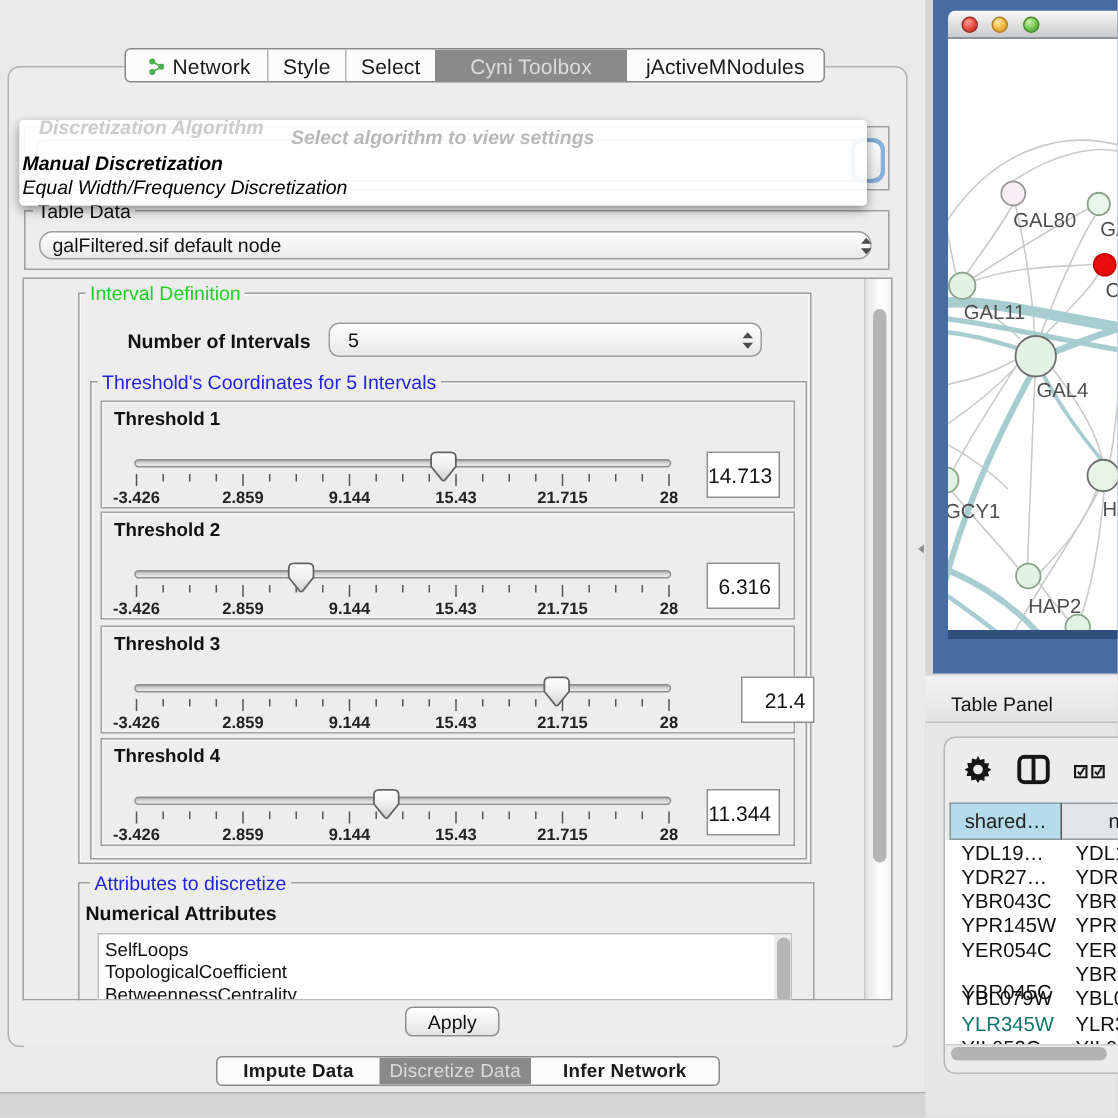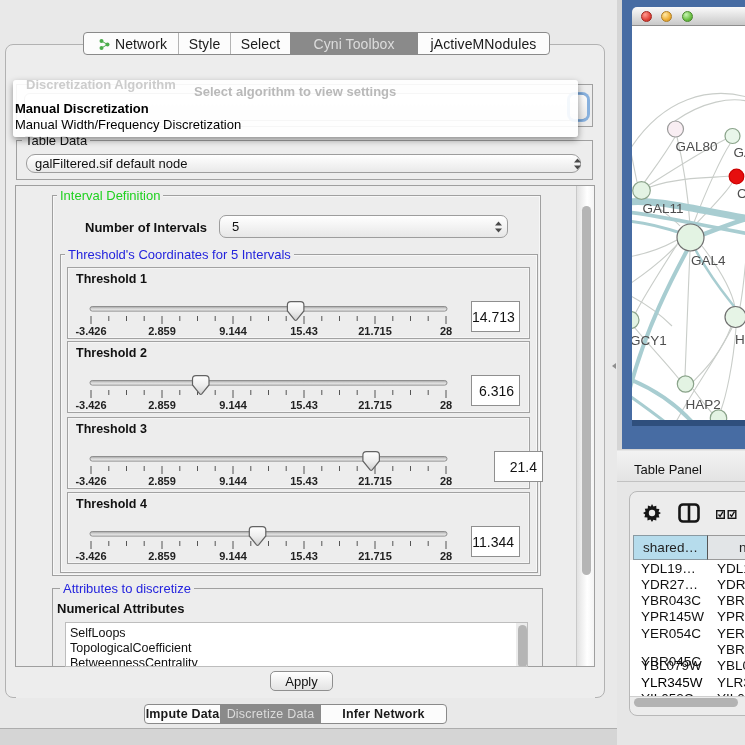--- a/index.html
+++ b/index.html
@@ -254,43 +254,43 @@
     <div class="abs" style="left:4px;top:18px;font-size:12.5px;color:#111;">TopologicalCoefficient</div>
     <div class="abs" style="left:4px;top:33px;font-size:12.5px;color:#111;">BetweennessCentrality</div>
     <div class="abs" style="left:450px;top:0;width:13px;height:45px;background:#ececec;"></div>
     <div class="abs" style="left:452px;top:2px;width:9px;height:43px;background:#b5b5b5;border-radius:5px;"></div>
   </div>
 
   <div class="abs" style="left:16px;top:667px;width:579px;height:31px;background:#ededed;"></div>
   <div class="abs" style="left:270px;top:671px;width:63px;height:20px;border:1px solid #8f8f8f;border-radius:5px;background:linear-gradient(#ffffff,#e3e3e3);font-size:13px;text-align:center;line-height:19px;color:#111;">Apply</div>
 
   <div class="abs" style="left:144px;top:704px;height:20px;display:flex;border:1px solid #8a8a8a;border-radius:4px;overflow:hidden;background:#fcfcfc;font-size:12.5px;letter-spacing:0.2px;">
-    <div style="width:75px;text-align:center;padding-top:2px;color:#1a1a1a;font-weight:bold;">Impute Data</div>
+    <div style="width:108px;text-align:center;padding-top:2px;color:#1a1a1a;font-weight:bold;">Impute Data</div>
     <div style="width:101px;text-align:center;padding-top:2px;background:#8a8a8a;color:#dcdcdc;">Discretize Data</div>
     <div style="width:125px;text-align:center;padding-top:2px;color:#1a1a1a;font-weight:bold;">Infer Network</div>
   </div>
 
   <div class="abs" style="left:83px;top:32px;height:23px;display:flex;border:1px solid #8a8a8a;border-radius:4px;overflow:hidden;background:#fcfcfc;font-size:14px;letter-spacing:0.1px;">
     <div style="width:94px;padding:3px 0 0 14px;color:#1a1a1a;"><svg width="13" height="13" viewBox="0 0 13 13" style="vertical-align:-2px">
           <circle cx="3.5" cy="3" r="2" fill="#4cae4c"></circle>
           <circle cx="3.5" cy="10" r="2" fill="#4cae4c"></circle>
           <circle cx="9.5" cy="6.5" r="2" fill="#4cae4c"></circle>
           <path d="M3.5,3 L9.5,6.5 L3.5,10" fill="none" stroke="#4cae4c" stroke-width="1"></path>
         </svg> Network</div>
     <div style="width:52px;text-align:center;padding-top:3px;color:#1a1a1a;border-left:1px solid #b4b4b4;">Style</div>
     <div style="width:60px;text-align:center;padding-top:3px;color:#1a1a1a;border-left:1px solid #b4b4b4;">Select</div>
     <div style="width:128px;text-align:center;padding-top:3px;background:#8a8a8a;color:#dcdcdc;">Cyni Toolbox</div>
     <div style="width:131px;text-align:center;padding-top:3px;color:#1a1a1a;">jActiveMNodules</div>
   </div>
 
-  <div class="abs" style="left:13px;top:80px;width:565px;height:57px;background:rgba(255,255,255,0.90);border-radius:3px;box-shadow:0 3px 7px rgba(0,0,0,0.4);z-index:30;">
+  <div class="abs" style="left:13px;top:80px;width:565px;height:57px;background:rgba(255,255,255,0.90);border-radius:3px;box-shadow:0 3px 7px rgba(0,0,0,0.4);z-index:30;font-style:italic;">
     <div class="abs" style="left:13px;top:-3px;font-size:13px;font-weight:bold;color:#cccccc;">Discretization Algorithm</div>
     <div class="abs" style="left:181px;top:4px;font-size:13px;font-weight:bold;color:#b9b9b9;">Select algorithm to view settings</div>
     <div class="abs" style="left:2px;top:21px;font-size:13px;font-weight:bold;color:#000;">Manual Discretization</div>
-    <div class="abs" style="left:2px;top:37px;font-size:13px;color:#000;">Manual Width/Frequency Discretization</div>
+    <div class="abs" style="left:2px;top:37px;font-size:13px;color:#000;">Equal Width/Frequency Discretization</div>
   </div>
 </div>
 
 <div class="abs" style="left:612px;top:363px;width:0;height:0;border-top:3px solid transparent;border-bottom:3px solid transparent;border-right:4px solid #8f8f8f;"></div>
 
 <div class="abs" style="left:622px;top:0;width:123px;height:449px;background:#476ca3;">
   <div class="abs" style="left:10px;top:7px;width:113px;height:19px;background:linear-gradient(#fafafa,#c9c9c9);border-bottom:1px solid #8e8e8e;border-top-left-radius:5px;">
     <div class="abs" style="left:8.5px;top:4px;width:11px;height:11px;border-radius:50%;background:radial-gradient(circle at 35% 30%,#ff9a90,#e1443a 60%,#b5271f);border:0.5px solid #9f2720;"></div>
     <div class="abs" style="left:29px;top:4px;width:11px;height:11px;border-radius:50%;background:radial-gradient(circle at 35% 30%,#ffe9a8,#eeaf35 60%,#c8892a);border:0.5px solid #ad7d25;"></div>
     <div class="abs" style="left:49.5px;top:4px;width:11px;height:11px;border-radius:50%;background:radial-gradient(circle at 35% 30%,#c8f4b2,#6cc045 60%,#4a9a2e);border:0.5px solid #48882c;"></div>
@@ -391,18 +391,18 @@
 <div style="position:absolute;left:641px;top:593.1px;font-size:13.5px;color:#111;">YBR043C</div>
 <div style="position:absolute;left:717px;top:593.1px;font-size:13.5px;color:#111;">YBR0</div>
 <div style="position:absolute;left:641px;top:609.4px;font-size:13.5px;color:#111;">YPR145W</div>
 <div style="position:absolute;left:717px;top:609.4px;font-size:13.5px;color:#111;">YPR1</div>
 <div style="position:absolute;left:641px;top:625.7px;font-size:13.5px;color:#111;">YER054C</div>
 <div style="position:absolute;left:717px;top:625.7px;font-size:13.5px;color:#111;">YER0</div>
 <div style="position:absolute;left:641px;top:642.0px;font-size:13.5px;color:#111;margin-top:12px;">YBR045C</div>
 <div style="position:absolute;left:717px;top:642.0px;font-size:13.5px;color:#111;">YBR0</div>
 <div style="position:absolute;left:641px;top:658.3px;font-size:13.5px;color:#111;">YBL079W</div>
 <div style="position:absolute;left:717px;top:658.3px;font-size:13.5px;color:#111;">YBL0</div>
-<div style="position:absolute;left:641px;top:674.6px;font-size:13.5px;color:#000000;">YLR345W</div>
+<div style="position:absolute;left:641px;top:674.6px;font-size:13.5px;color:#0f766e;">YLR345W</div>
 <div style="position:absolute;left:717px;top:674.6px;font-size:13.5px;color:#111;">YLR3</div>
 <div style="position:absolute;left:641px;top:690.9px;font-size:13.5px;color:#111;">YIL052C</div>
 <div style="position:absolute;left:717px;top:690.9px;font-size:13.5px;color:#111;">YIL0</div>
 <div class="abs" style="left:630px;top:696px;width:115px;height:13px;background:#ececec;border-top:1px solid #cfcfcf;"></div>
 <div class="abs" style="left:634px;top:698px;width:104px;height:9px;background:#b3b3b3;border-radius:5px;"></div>
 
 </body></html>

